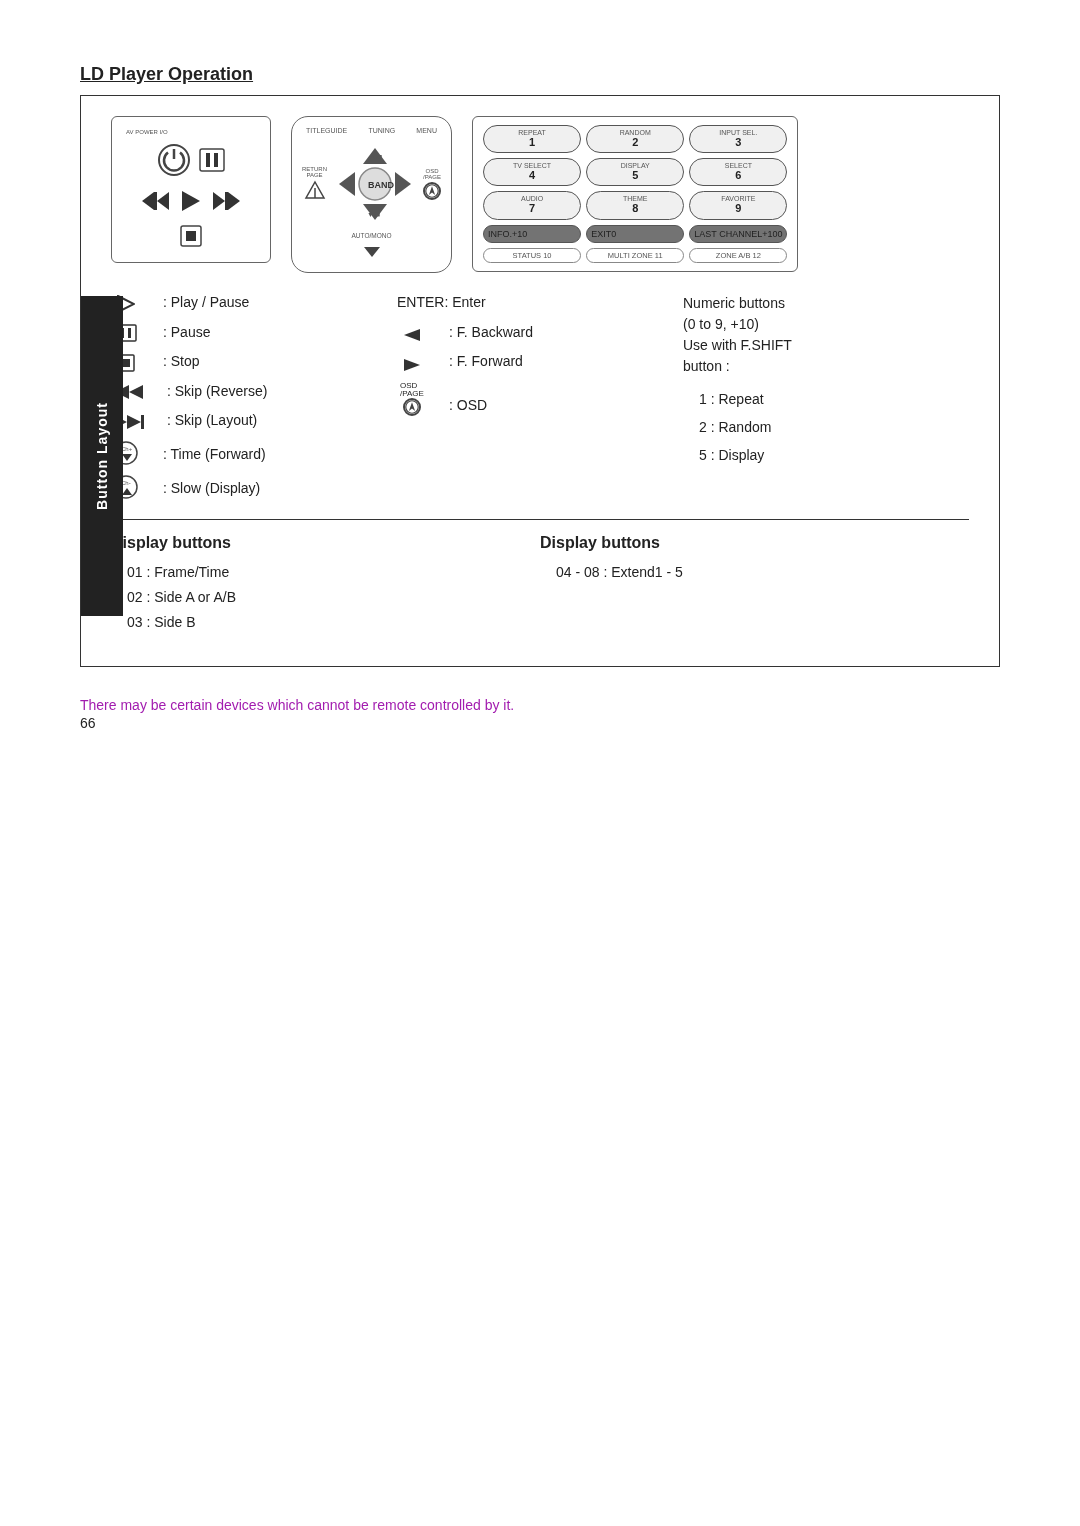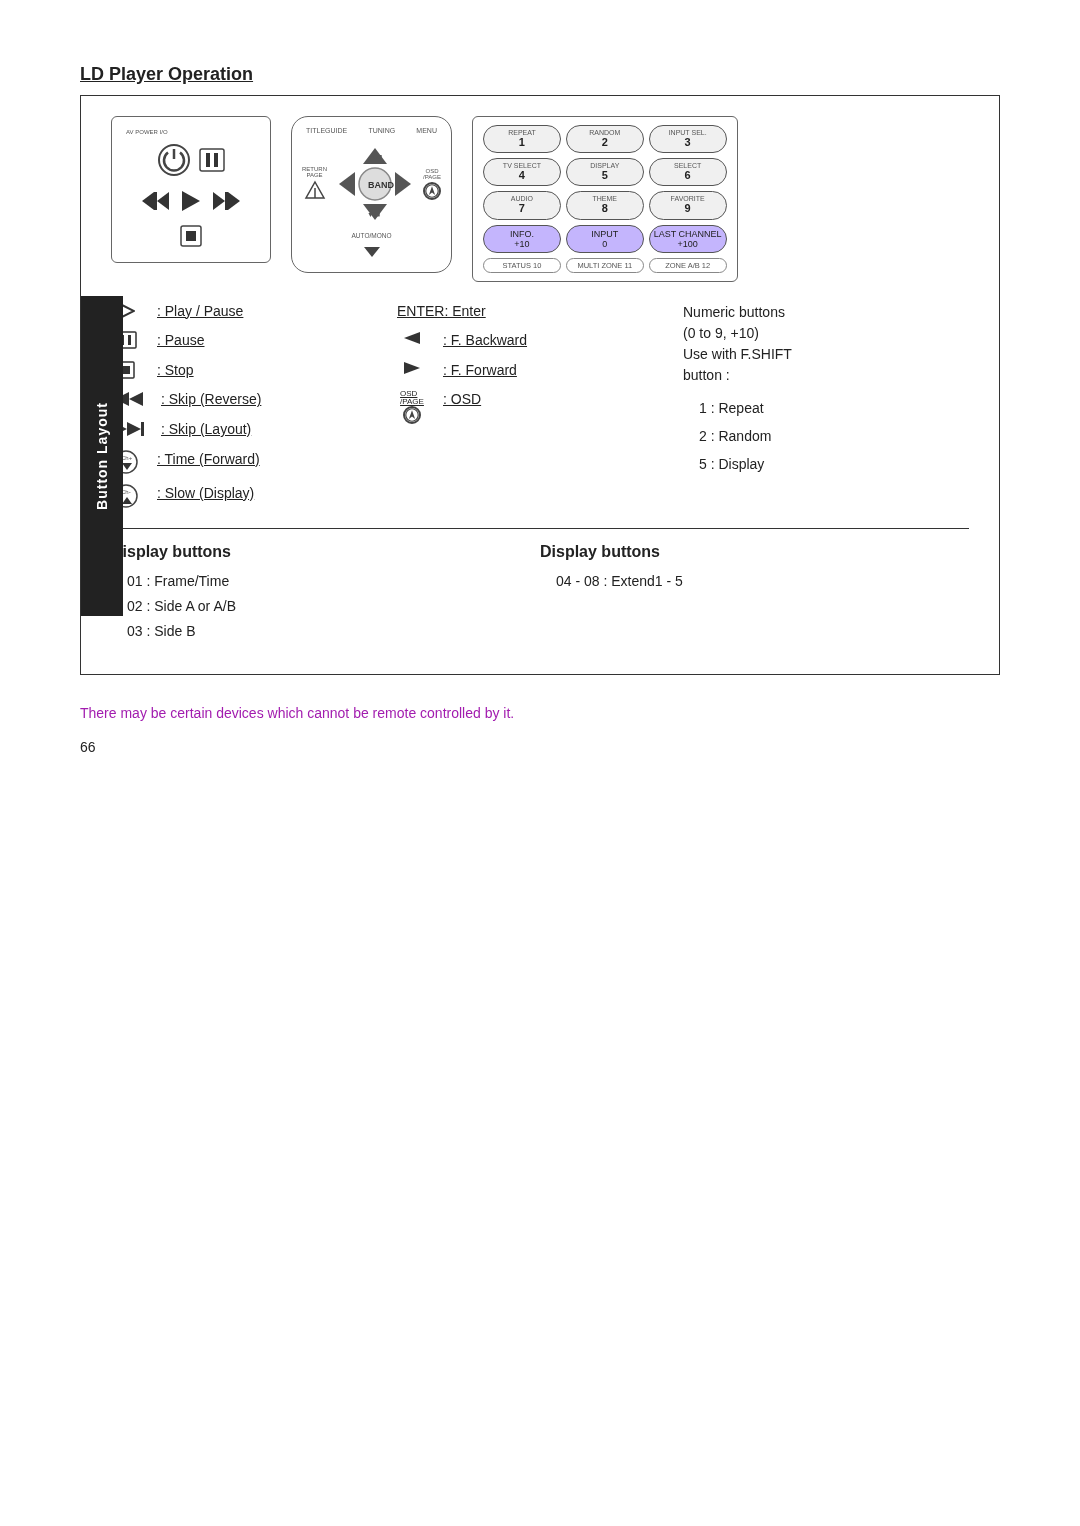--- a/index.html
+++ b/index.html
@@ -123,23 +123,23 @@
       gap: 5px;
       margin-top: 5px;
     }
 
     .info-btn {
       border: 1.5px solid #555;
       border-radius: 20px;
       padding: 3px 4px;
       text-align: center;
       font-size: 9px;
-      background: #c4b5fd;
-      display: flex;
-      flex-direction: column;
+      background: #737373;
+      display: flex;
+      flex-direction: row;
       align-items: center;
     }
 
     .status-row {
       display: grid;
       grid-template-columns: repeat(3, 1fr);
       gap: 5px;
       margin-top: 5px;
     }
 
@@ -159,26 +159,25 @@
       gap: 0;
       margin-top: 20px;
     }
 
     .legend-col {
       padding-right: 20px;
     }
 
     .legend-item {
       display: flex;
-      align-items: flex-start;
+      align-items: flex-end;
       margin-bottom: 10px;
       font-size: 14px;
-      gap: 16px;
+      gap: 22px;
       line-height: 1.4;
-      text-decoration: underline;
     }
 
     .legend-icon {
       display: inline-flex;
       align-items: center;
       justify-content: center;
       min-width: 30px;
       font-size: 16px;
     }
 
@@ -249,21 +248,21 @@
       letter-spacing: 1px;
     }
 
     .footnote {
       margin-top: 24px;
       font-size: 14px;
       color: #a21caf;
     }
 
     .page-num {
-      margin-top: 18px;
+      margin-top: 2px;
       font-size: 14px;
     }
 
     .remote-left-top {
       display: flex;
       align-items: center;
       gap: 8px;
       margin-bottom: 4px;
     }
 
@@ -453,21 +452,21 @@
             <span class="main-num">9</span>
           </div>
         </div>
 
         <div class="info-row">
           <div class="info-btn">
             <span class="top-label">INFO.</span>
             <span class="main-num">+10</span>
           </div>
           <div class="info-btn">
-            <span class="top-label">INPUT</span>
+            <span class="top-label">EXIT</span>
             <span class="main-num">0</span>
           </div>
           <div class="info-btn">
             <span class="top-label">LAST CHANNEL</span>
             <span class="main-num" style="font-size:9px;">+100</span>
           </div>
         </div>
 
         <div class="status-row">
           <div class="status-btn">

